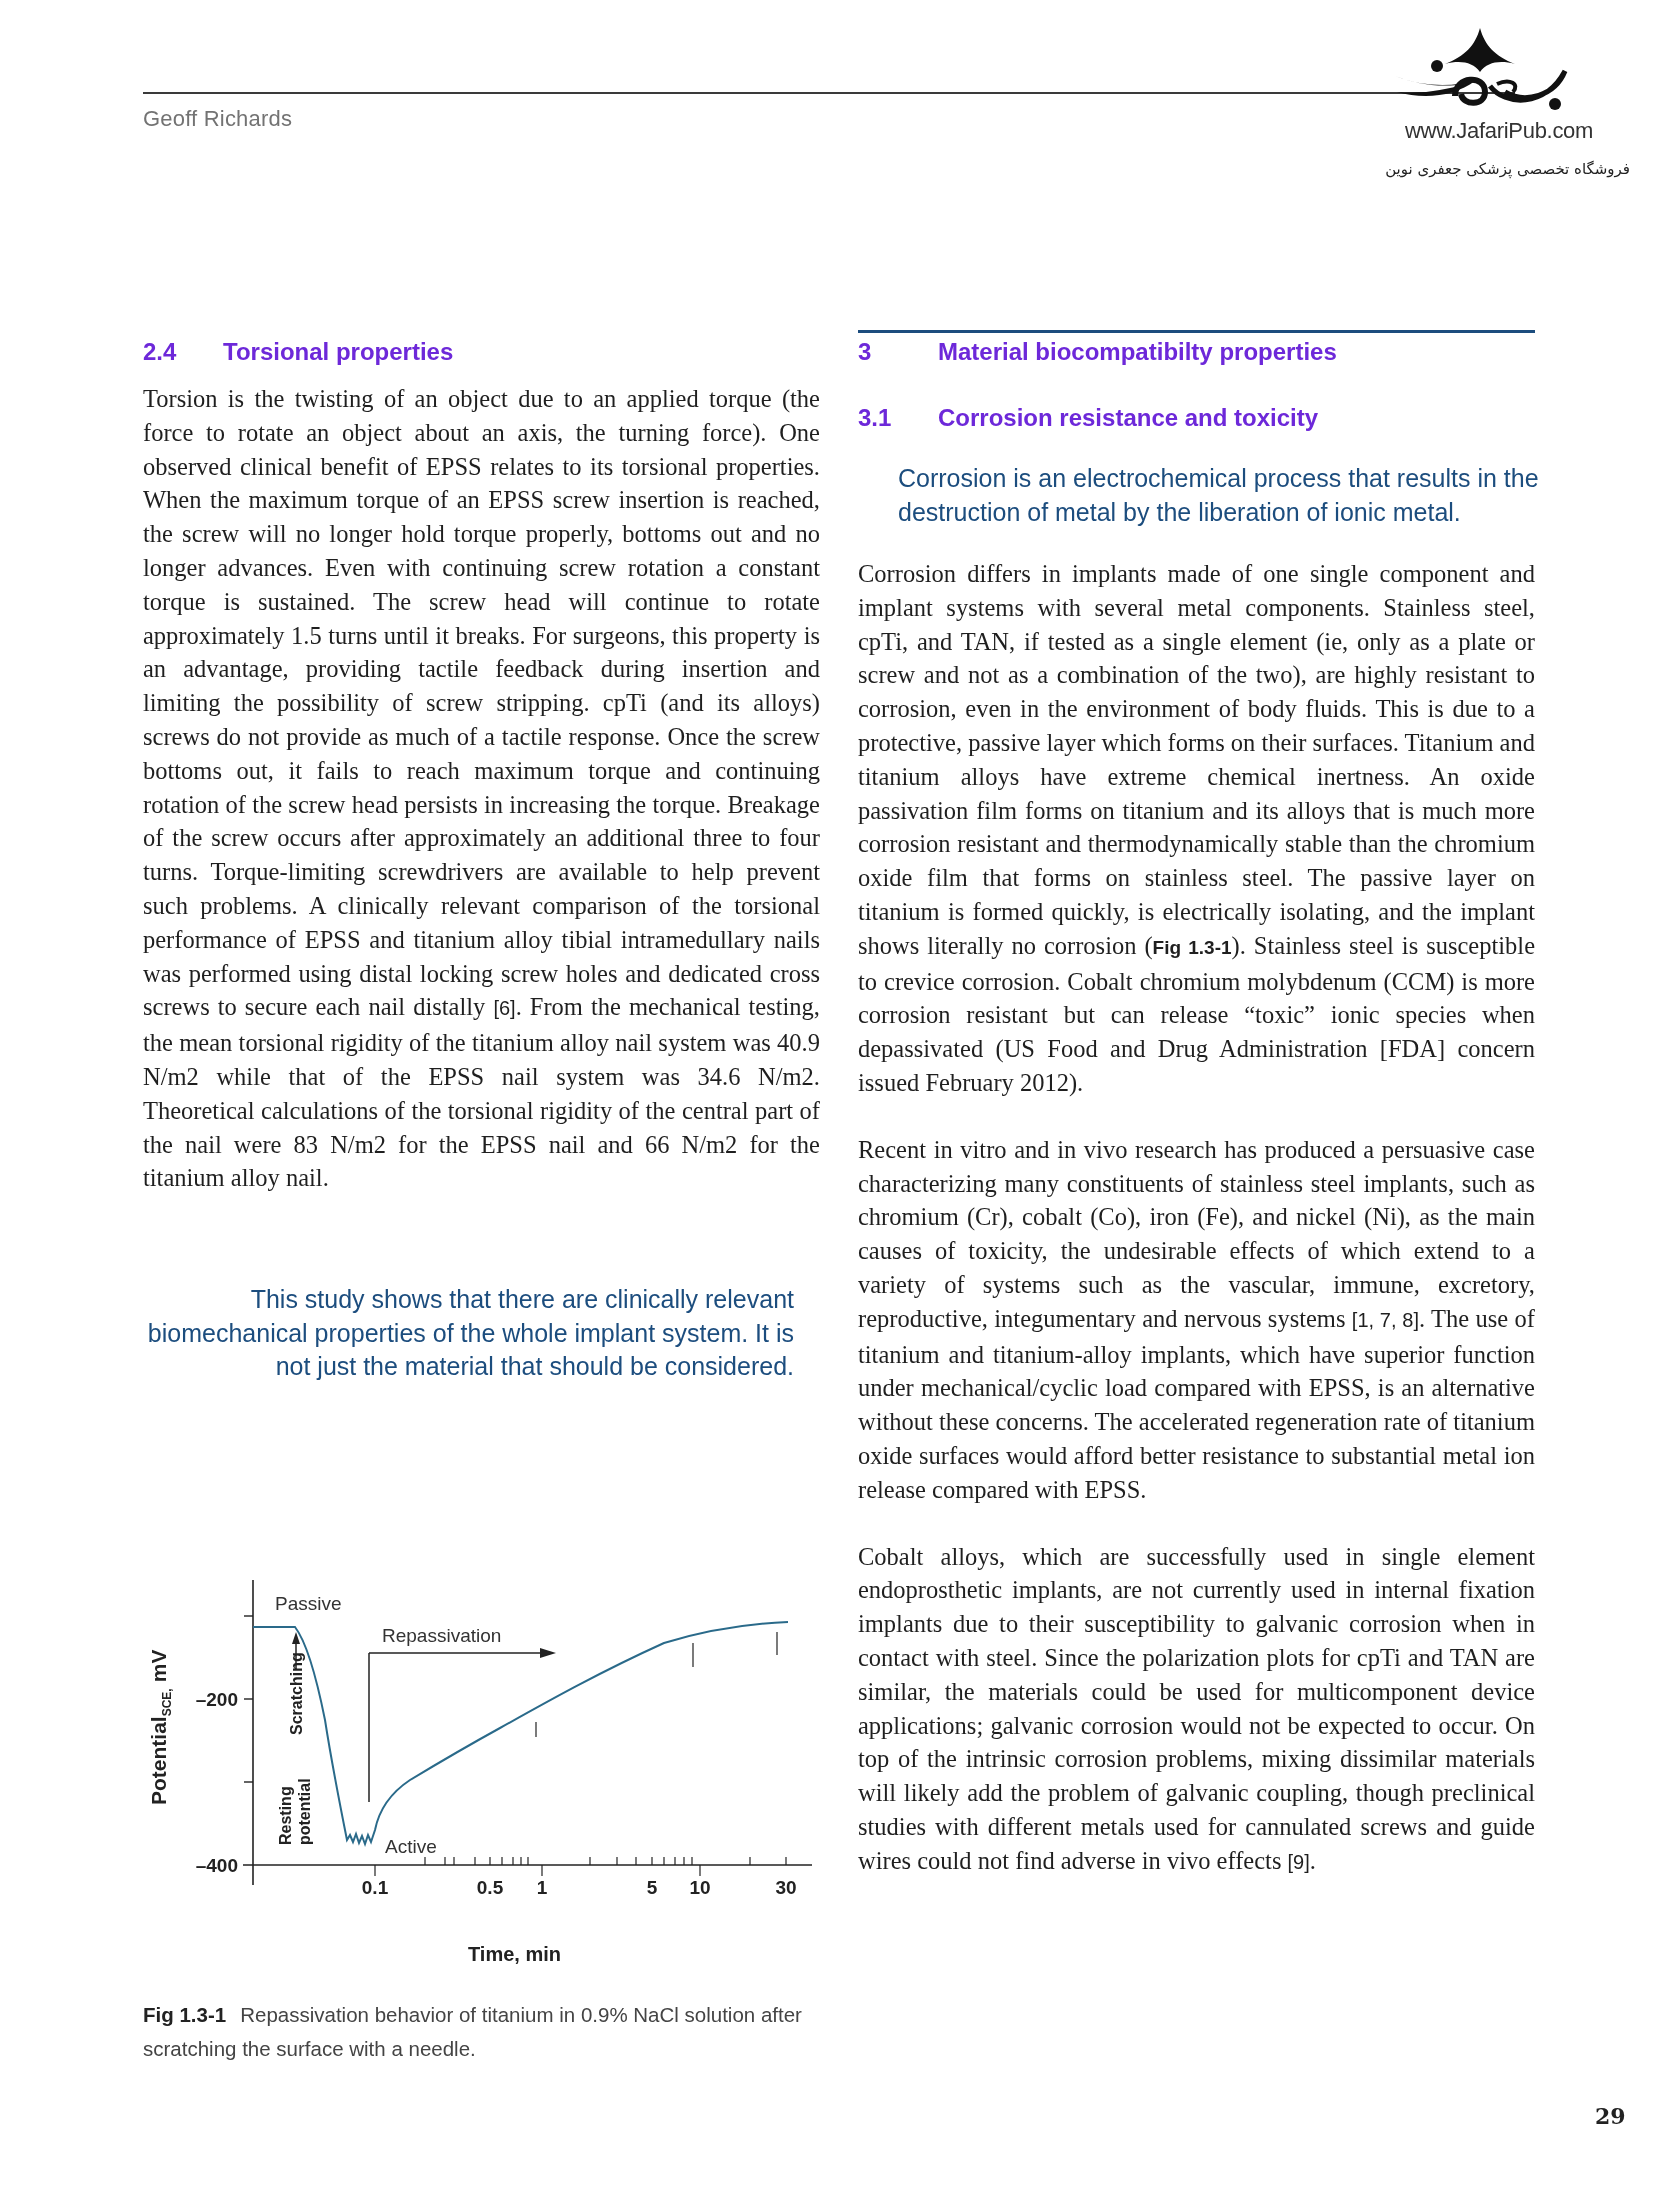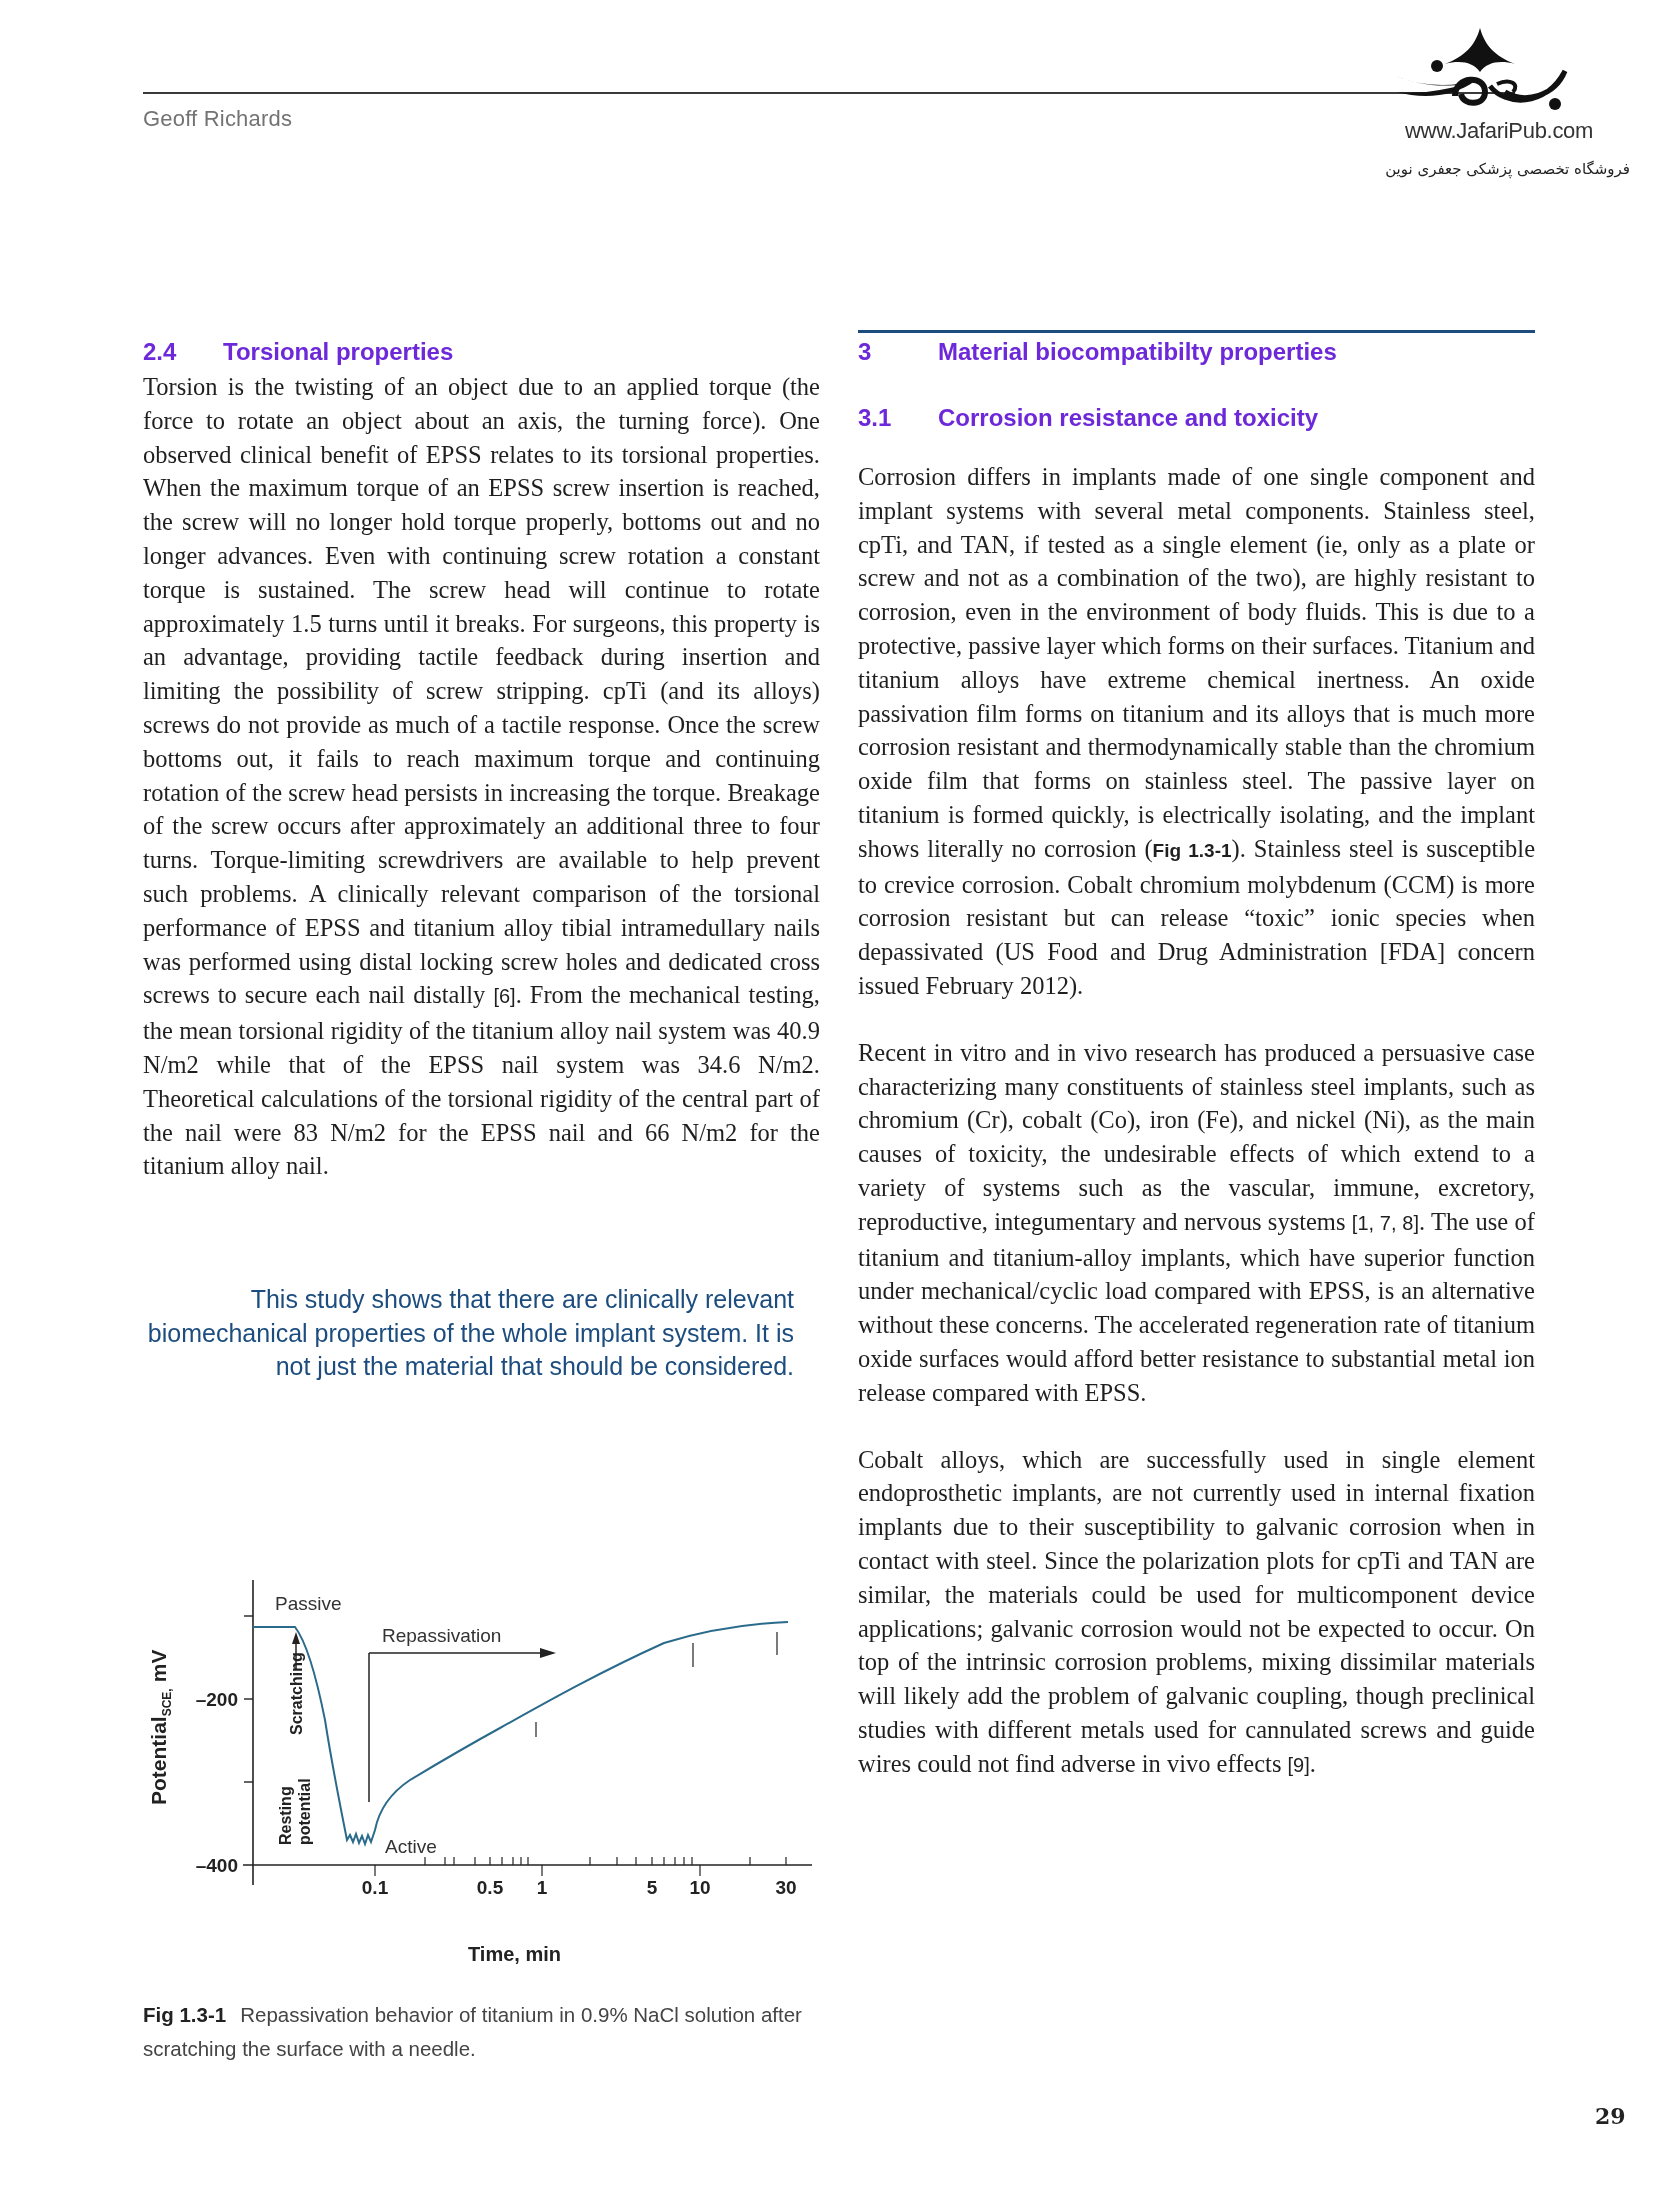--- a/index.html
+++ b/index.html
@@ -44,21 +44,21 @@
   </svg>
 </div>
 <div class="logo-url">www.JafariPub.com</div>
 <div class="logo-fa">فروشگاه تخصصی پزشکی جعفری نوین</div>
 
 <div class="col col-left" style="top:338px;">
   <div class="h2">
     <span class="num">2.4</span>
     <span>Torsional properties</span>
   </div>
-  <div class="body-text" style="margin-top:4px;">
+  <div class="body-text" style="margin-top:16px;">
     <p><span>Torsion is the twisting of an object due to an applied torque (the force to rotate an object about an axis, the turning force). One observed clinical benefit of EPSS relates to its torsional properties. When the maximum torque of an EPSS screw insertion is reached, the screw will no longer hold torque properly, bottoms out and no longer advances. Even with continuing screw rotation a constant torque is sustained. The screw head will continue to rotate approximately 1.5 turns until it breaks. For surgeons, this property is an advantage, providing tactile feedback during insertion and limiting the possibility of screw stripping. cpTi (and its alloys) screws do not provide as much of a tactile response. Once the screw bottoms out, it fails to reach maximum torque and continuing rotation of the screw head persists in increasing the torque. Breakage of the screw occurs after approximately an additional three to four turns. Torque-limiting screwdrivers are available to help prevent such problems. A clinically relevant comparison of the torsional performance of EPSS and titanium alloy tibial intramedullary nails was performed using distal locking screw holes and dedicated cross screws to secure each nail distally </span><span class="ref">[6]</span><span>. From the mechanical testing, the mean torsional rigidity of the titanium alloy nail system was 40.9 N/m2 while that of the EPSS nail system was 34.6 N/m2. Theoretical calculations of the torsional rigidity of the central part of the nail were 83 N/m2 for the EPSS nail and 66 N/m2 for the titanium alloy nail.</span></p>
   </div>
 </div>
 
 <div class="abs pull" style="left:114px; top:1283px; width:680px;text-align:right;">This study shows that there are clinically relevant biomechanical properties of the whole implant system. It is not just the material that should be considered.</div>
 
 <div class="abs" style="left:140px; top:1580px; width:700px; height:350px;">
   <svg width="700" height="350" viewBox="0 0 700 350">
 
     <line x1="113" y1="0" x2="113" y2="305" stroke="#222" stroke-width="1.6"></line>
@@ -135,20 +135,21 @@
 <div class="rule-right"></div>
 <div class="col col-right" style="top:338px;">
   <div class="h2">
     <span class="num">3</span>
     <span>Material biocompatibilty properties</span>
   </div>
   <div class="h2" style="margin-top:38px;">
     <span class="num">3.1</span>
     <span>Corrosion resistance and toxicity</span>
   </div>
+  <div class="pull" style="margin-top:30px; padding-left:40px; width:650px;">Corrosion is an electrochemical process that results in the destruction of metal by the liberation of ionic metal.</div>
   <div class="body-text" style="margin-top:28px;">
     <p><span>Corrosion differs in implants made of one single component and implant systems with several metal components. Stainless steel, cpTi, and TAN, if tested as a single element (ie, only as a plate or screw and not as a combination of the two), are highly resistant to corrosion, even in the environment of body fluids. This is due to a protective, passive layer which forms on their surfaces. Titanium and titanium alloys have extreme chemical inertness. An oxide passivation film forms on titanium and its alloys that is much more corrosion resistant and thermodynamically stable than the chromium oxide film that forms on stainless steel. The passive layer on titanium is formed quickly, is electrically isolating, and the implant shows literally no corrosion (</span><span class="figref">Fig 1.3-1</span><span>). Stainless steel is susceptible to crevice corrosion. Cobalt chromium molybdenum (CCM) is more corrosion resistant but can release “toxic” ionic species when depassivated (US Food and Drug Administration [FDA] concern issued February 2012).</span></p>
   </div>
   <div class="body-text" style="margin-top:33px;">
     <p><span>Recent in vitro and in vivo research has produced a persuasive case characterizing many constituents of stainless steel implants, such as chromium (Cr), cobalt (Co), iron (Fe), and nickel (Ni), as the main causes of toxicity, the undesirable effects of which extend to a variety of systems such as the vascular, immune, excretory, reproductive, integumentary and nervous systems </span><span class="ref">[1, 7, 8]</span><span>. The use of titanium and titanium-alloy implants, which have superior function under mechanical/cyclic load compared with EPSS, is an alternative without these concerns. The accelerated regeneration rate of titanium oxide surfaces would afford better resistance to substantial metal ion release compared with EPSS.</span></p>
   </div>
   <div class="body-text" style="margin-top:33px;">
     <p><span>Cobalt alloys, which are successfully used in single element endoprosthetic implants, are not currently used in internal fixation implants due to their susceptibility to galvanic corrosion when in contact with steel. Since the polarization plots for cpTi and TAN are similar, the materials could be used for multicomponent device applications; galvanic corrosion would not be expected to occur. On top of the intrinsic corrosion problems, mixing dissimilar materials will likely add the problem of galvanic coupling, though preclinical studies with different metals used for cannulated screws and guide wires could not find adverse in vivo effects </span><span class="ref">[9]</span><span>.</span></p>
   </div>
 </div>

